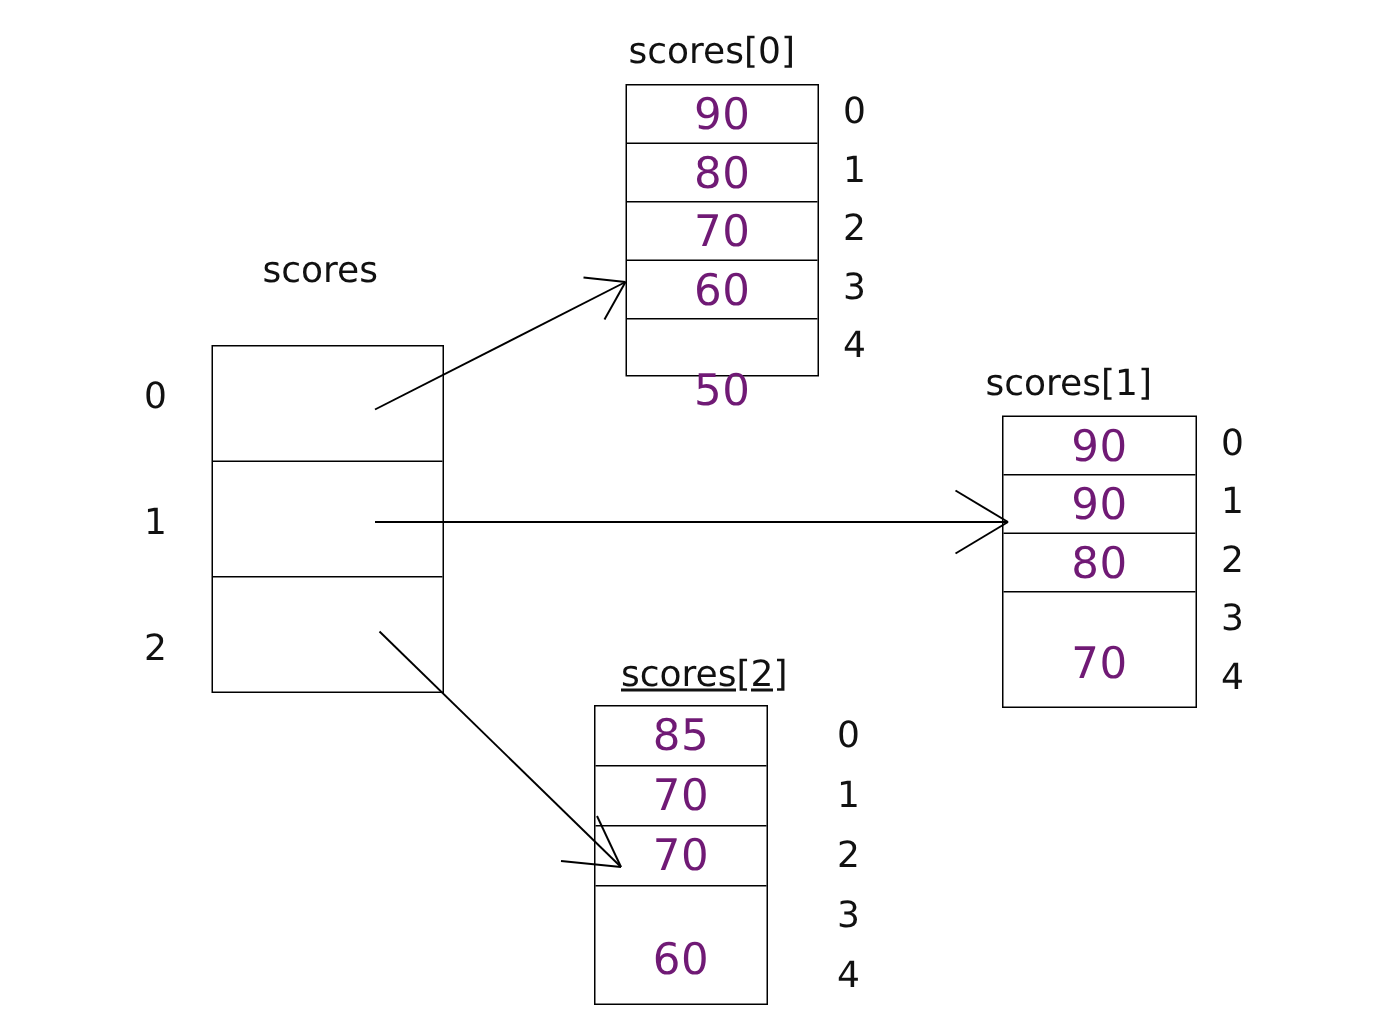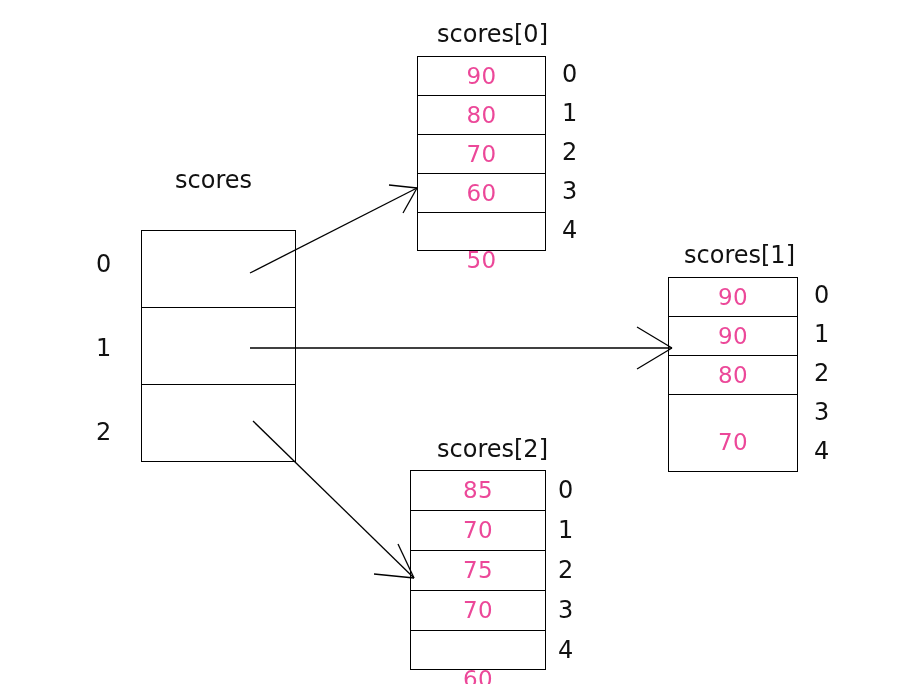--- a/index.html
+++ b/index.html
@@ -36,22 +36,22 @@
     font-size: 23px;
     color: #111111;
     line-height: 1;
   }
   .cell:last-child {
     border-bottom: none;
     margin-top: 28px;
   }
   .cell-value {
     display: block;
-    font-size: 23px;
-    color: #ec4899;
+    font-size: 29px;
+    color: #701a75;
     letter-spacing: .4px;
   }
 
   
   .box-title {
     position: absolute;
     font-size: 24px;
     color: #111111;
     white-space: nowrap;
     line-height: 1;
@@ -94,21 +94,21 @@
       <span class="cell-value"></span>
     </div>
     <div class="cell" style="height:77px;">
       <span class="cell-value"></span>
     </div>
     <div class="cell" style="height:76px;">
       <span class="cell-value"></span>
     </div>
   </div>
 
-  <div class="box-title" style="left:437px; top:22px;">scores[0]</div>
+  <div class="box-title" style="left:419px; top:22px;">scores[0]</div>
 
   <div class="array-box" style="left:417px; top:56px; width:129px; height:195px;">
     <div class="cell" style="height:39px;">
       <span class="cell-value">90</span>
     </div>
     <div class="cell" style="height:39px;">
       <span class="cell-value">80</span>
     </div>
     <div class="cell" style="height:39px;">
       <span class="cell-value">70</span>
@@ -120,21 +120,21 @@
       <span class="cell-value">50</span>
     </div>
   </div>
 
   <div class="idx" style="left:562px; top:62px;">0</div>
   <div class="idx" style="left:562px; top:101px;">1</div>
   <div class="idx" style="left:562px; top:140px;">2</div>
   <div class="idx" style="left:562px; top:179px;">3</div>
   <div class="idx" style="left:562px; top:218px;">4</div>
 
-  <div class="box-title" style="left:684px; top:243px;">scores[1]</div>
+  <div class="box-title" style="left:657px; top:243px;">scores[1]</div>
 
   <div class="array-box" style="left:668px; top:277px; width:130px; height:195px;">
     <div class="cell" style="height:39px;">
       <span class="cell-value">90</span>
     </div>
     <div class="cell" style="height:39px;">
       <span class="cell-value">90</span>
     </div>
     <div class="cell" style="height:39px;">
       <span class="cell-value">80</span>
@@ -143,31 +143,28 @@
       <span class="cell-value">70</span>
     </div>
   </div>
 
   <div class="idx" style="left:814px; top:283px;">0</div>
   <div class="idx" style="left:814px; top:322px;">1</div>
   <div class="idx" style="left:814px; top:361px;">2</div>
   <div class="idx" style="left:814px; top:400px;">3</div>
   <div class="idx" style="left:814px; top:439px;">4</div>
 
-  <div class="box-title" style="left:437px; top:437px;">scores[2]</div>
+  <div class="box-title" style="left:414px; top:437px;text-decoration:underline;">scores[2]</div>
 
-  <div class="array-box" style="left:410px; top:470px; width:136px; height:200px;">
+  <div class="array-box" style="left:396px; top:470px; width:116px; height:200px;">
     <div class="cell" style="height:40px;">
       <span class="cell-value">85</span>
     </div>
     <div class="cell" style="height:40px;">
       <span class="cell-value">70</span>
-    </div>
-    <div class="cell" style="height:40px;">
-      <span class="cell-value">75</span>
     </div>
     <div class="cell" style="height:40px;">
       <span class="cell-value">70</span>
     </div>
     <div class="cell" style="height:40px;">
       <span class="cell-value">60</span>
     </div>
   </div>
 
   <div class="idx" style="left:558px; top:478px;">0</div>

